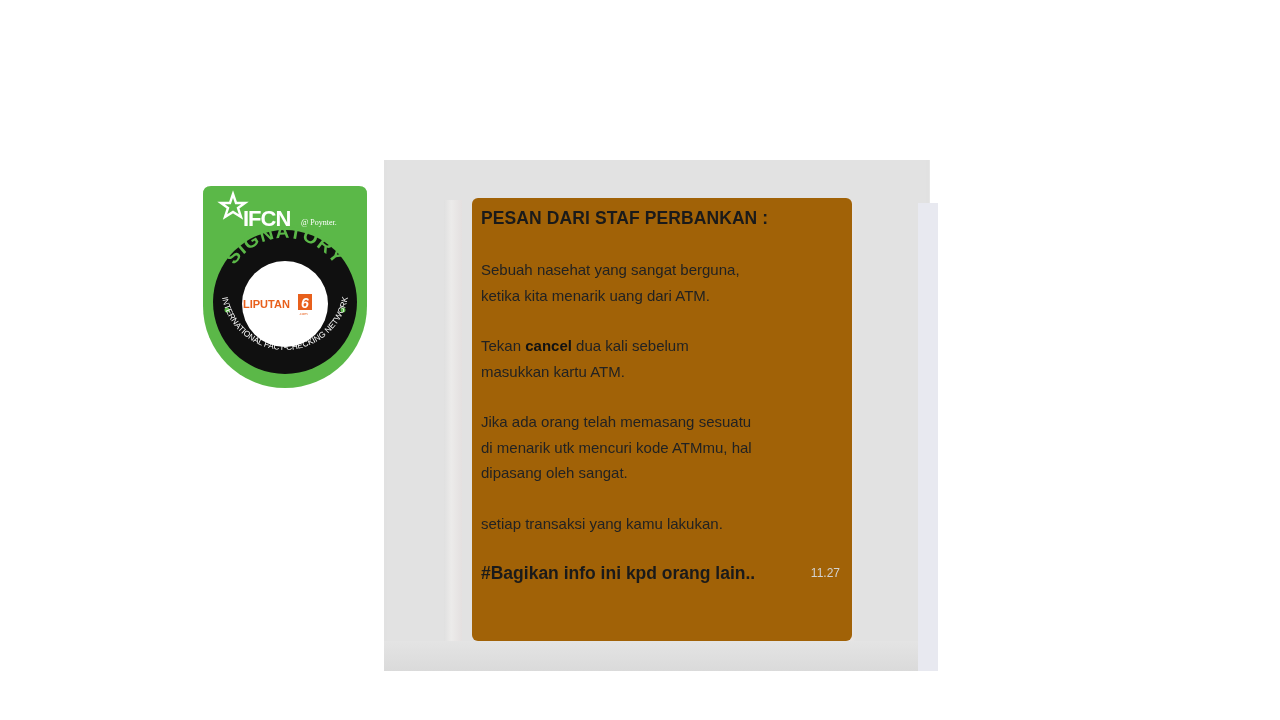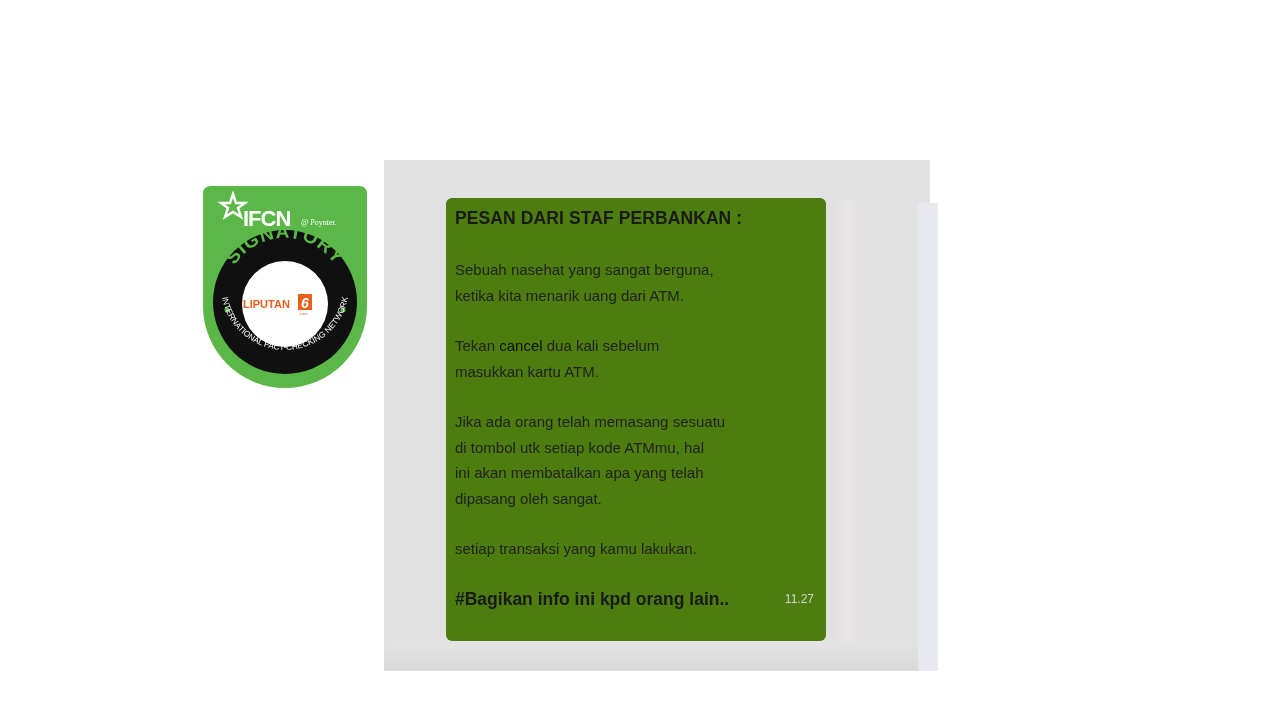--- a/index.html
+++ b/index.html
@@ -49,42 +49,42 @@
       background: linear-gradient(to right, #e0e0e0, #ecebea 40%, #e4e0e0);
     }
     .bubble-shadow-right {
       position: absolute;
       left: 838px; top: 200px;
       width: 18px; height: 441px;
       background: linear-gradient(to right, #e6e3e2, #ebe6e5 60%, #e2e2e2);
     }
     .bubble {
       position: absolute;
-      left: 446px; top: 198px;
+      left: 472px; top: 198px;
       width: 380px; height: 443px;
-      background: #4d7c0f;
+      background: #a16207;
       border-radius: 6px;
       box-sizing: border-box;
       padding: 8px 10px 0 9px;
       color: #1a1a1a;
     }
     .msg-title {
       font-weight: bold;
       font-size: 17.5px;
       line-height: 25px;
       margin: 0 0 26px 0;
       letter-spacing: 0.1px;
     }
     .msg-para {
       font-size: 15px;
       line-height: 25.5px;
       margin: 0 0 25px 0;
       color: #222;
     }
-    .msg-para b { font-weight: normal; color: #111; }
+    .msg-para b { font-weight: bold; color: #111; }
     .msg-footer {
       display: flex;
       justify-content: space-between;
       align-items: flex-start;
       font-size: 17.5px;
       line-height: 25px;
       font-weight: bold;
       color: #1a1a1a;
       margin-top: 2px;
       gap: 31px;
@@ -159,22 +159,21 @@
       <div>ketika kita menarik uang dari ATM.</div>
     </div>
 
     <div class="msg-para">
       <div><span>Tekan </span><b>cancel</b><span> dua kali sebelum</span></div>
       <div>masukkan kartu ATM.</div>
     </div>
 
     <div class="msg-para">
       <div>Jika ada orang telah memasang sesuatu</div>
-      <div>di tombol utk setiap kode ATMmu, hal</div>
-      <div>ini akan membatalkan apa yang telah</div>
+      <div>di menarik utk mencuri kode ATMmu, hal</div>
       <div>dipasang oleh sangat.</div>
     </div>
 
     <div class="msg-para">
       <div>setiap transaksi yang kamu lakukan.</div>
     </div>
 
     <div class="msg-footer">
       <span>#Bagikan info ini kpd orang lain..</span>
       <span class="msg-time">11.27</span>

